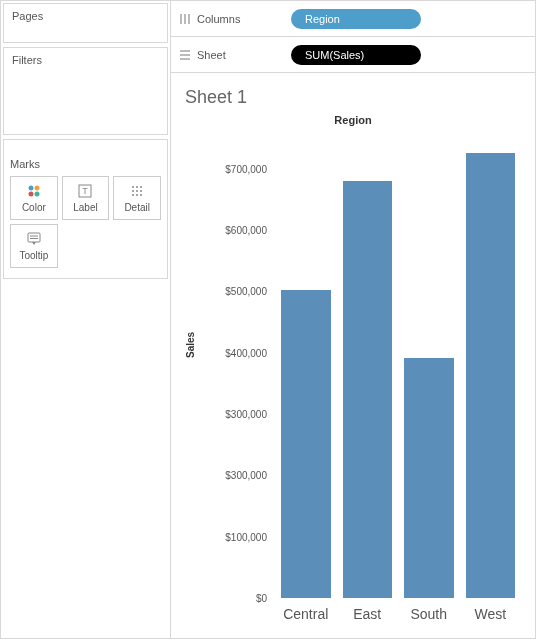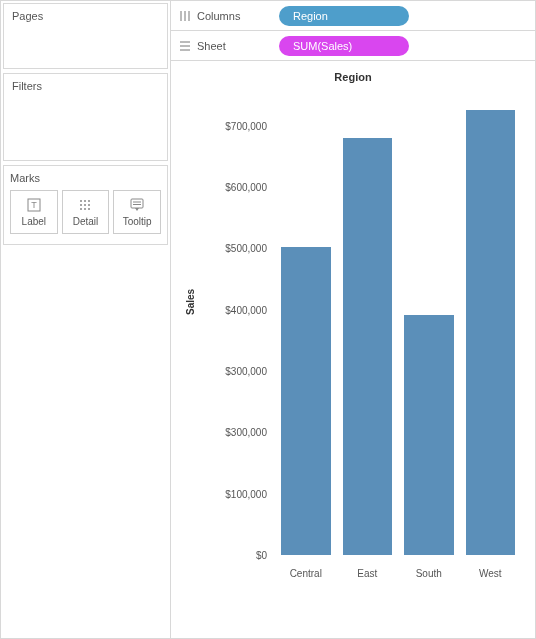--- a/index.html
+++ b/index.html
@@ -16,23 +16,23 @@
     display:flex; flex-direction:column;
     border-right:1px solid #d8d8d8;
   }
   .card {
     border:1px solid #d8d8d8;
     background:#fff;
     margin:2px;
     padding:6px 8px;
   }
   .card-title { font-size:11px; color:#555; }
-  #pages-card { height:66px; }
+  #pages-card { height:40px; }
   #filters-card { height:88px; }
-  #marks-card { padding:6px 6px 10px 6px; }
+  #marks-card { padding:18px 6px 10px 6px; }
   .marks-title { margin-bottom:6px; color:#555; }
   .marks-select {
     display:flex; align-items:center; gap:6px;
     border:1px solid #ccc; height:22px; padding:0 6px;
     font-size:11px; cursor:pointer; user-select:none;
     position:relative;
   }
   .marks-select .chev {
     margin-left:auto; color:#777; font-size:9px;
   }
@@ -45,34 +45,34 @@
   .mark-btn {
     border:1px solid #ccc; height:44px;
     display:flex; flex-direction:column; align-items:center; justify-content:center;
     gap:3px; font-size:10px; color:#555; cursor:pointer; background:#fff;
   }
   .mark-btn .ico { height:16px; display:flex; align-items:center; justify-content:center; }
   .right {
     flex:1; display:flex; flex-direction:column;
   }
   .shelf-row {
-    display:flex; align-items:center; gap:0;
+    display:flex; align-items:center; gap:12px;
     border-bottom:1px solid #d8d8d8;
-    height:30px; padding:0 8px;
+    height:42px; padding:0 8px;
   }
   .shelf-label { display:flex; align-items:center; gap:6px; width:100px; color:#555; }
   .shelf-icon { display:inline-flex; }
   .pill {
     display:inline-flex; align-items:center;
     height:20px; padding:0 14px;
     border-radius:10px; color:#fff; font-size:11px;
     cursor:grab; min-width:130px;
   }
   .pill.blue { background:#4e9ecb; }
-  .pill.green { background:#d946ef; }
+  .pill.green { background:#000000; }
   .sheet-area { flex:1; padding:10px 12px; position:relative; }
   .sheet-title { font-size:18px; color:#666; font-weight:400; margin:4px 0 6px 2px; }
   .chart-title { text-align:center; font-size:11px; font-weight:bold; color:#333; margin-bottom:2px; }
   .chart {
     position:relative; width:320px; height:500px; margin-left:20px;
   }
   .ylabel {
     position:absolute; left:-18px; top:50%;
     transform:rotate(-90deg) translateX(20px);
     transform-origin:left top;
@@ -93,36 +93,47 @@
     position:absolute; left:0; right:0; bottom:0; top:0;
     display:flex; align-items:flex-end; gap:12px; padding:0 8px;
   }
   .bar {
     flex:1; background:#5b8fb9;
   }
   .xticks {
     position:absolute; left:70px; right:0; bottom:6px;
     display:flex; gap:12px; padding:0 8px;
   }
-  .xt { flex:1; text-align:center; font-size:10px; color:#555;margin-top:42px; }
+  .xt { flex:1; text-align:center; font-size:14px; color:#555;margin-top:42px; }
   .spacer { flex:1; }
 </style>
 </head>
 <body>
 
 <div class="left">
   <div class="card" id="pages-card">
     <div class="card-title">Pages</div>
   </div>
   <div class="card" id="filters-card">
     <div class="card-title">Filters</div>
   </div>
   <div class="card" id="marks-card">
     <div class="marks-title">Marks</div>
     <div class="marks-grid">
+      <div class="mark-btn">
+        <span class="ico">
+          <svg width="14" height="14">
+              <circle cx="4" cy="4" r="2.5" fill="#4e9ecb"></circle>
+              <circle cx="10" cy="4" r="2.5" fill="#e8a33d"></circle>
+              <circle cx="4" cy="10" r="2.5" fill="#d05555"></circle>
+              <circle cx="10" cy="10" r="2.5" fill="#3fb39d"></circle>
+            </svg>
+        </span>
+        <span>Color</span>
+      </div>
       <div class="mark-btn">
         <span class="ico">
           <svg width="14" height="14">
               <rect x="1" y="1" width="12" height="12" fill="none" stroke="#888"></rect>
               <text x="7" y="10" text-anchor="middle" font-size="9" fill="#888">T</text>
             </svg>
         </span>
         <span>Label</span>
       </div>
       <div class="mark-btn">
@@ -183,20 +194,21 @@
           </svg>
       </span>
       <span>Sheet</span>
     </span>
     <span class="pill green">
       <span>SUM(Sales)</span>
     </span>
   </div>
 
   <div class="sheet-area">
+    <div class="sheet-title">Sheet 1</div>
     <div class="chart-title">Region</div>
     <div class="chart">
       <div class="ylabel">Sales</div>
       <div class="plot" id="plot">
         <div class="bars" id="bars">
             <div class="bar" style="height: 67.0667%; background: rgb(91, 143, 185);"></div>
             <div class="bar" style="height: 90.6667%; background: rgb(91, 143, 185);"></div>
             <div class="bar" style="height: 52.2667%; background: rgb(91, 143, 185);"></div>
             <div class="bar" style="height: 96.8%; background: rgb(91, 143, 185);"></div>
           </div>

